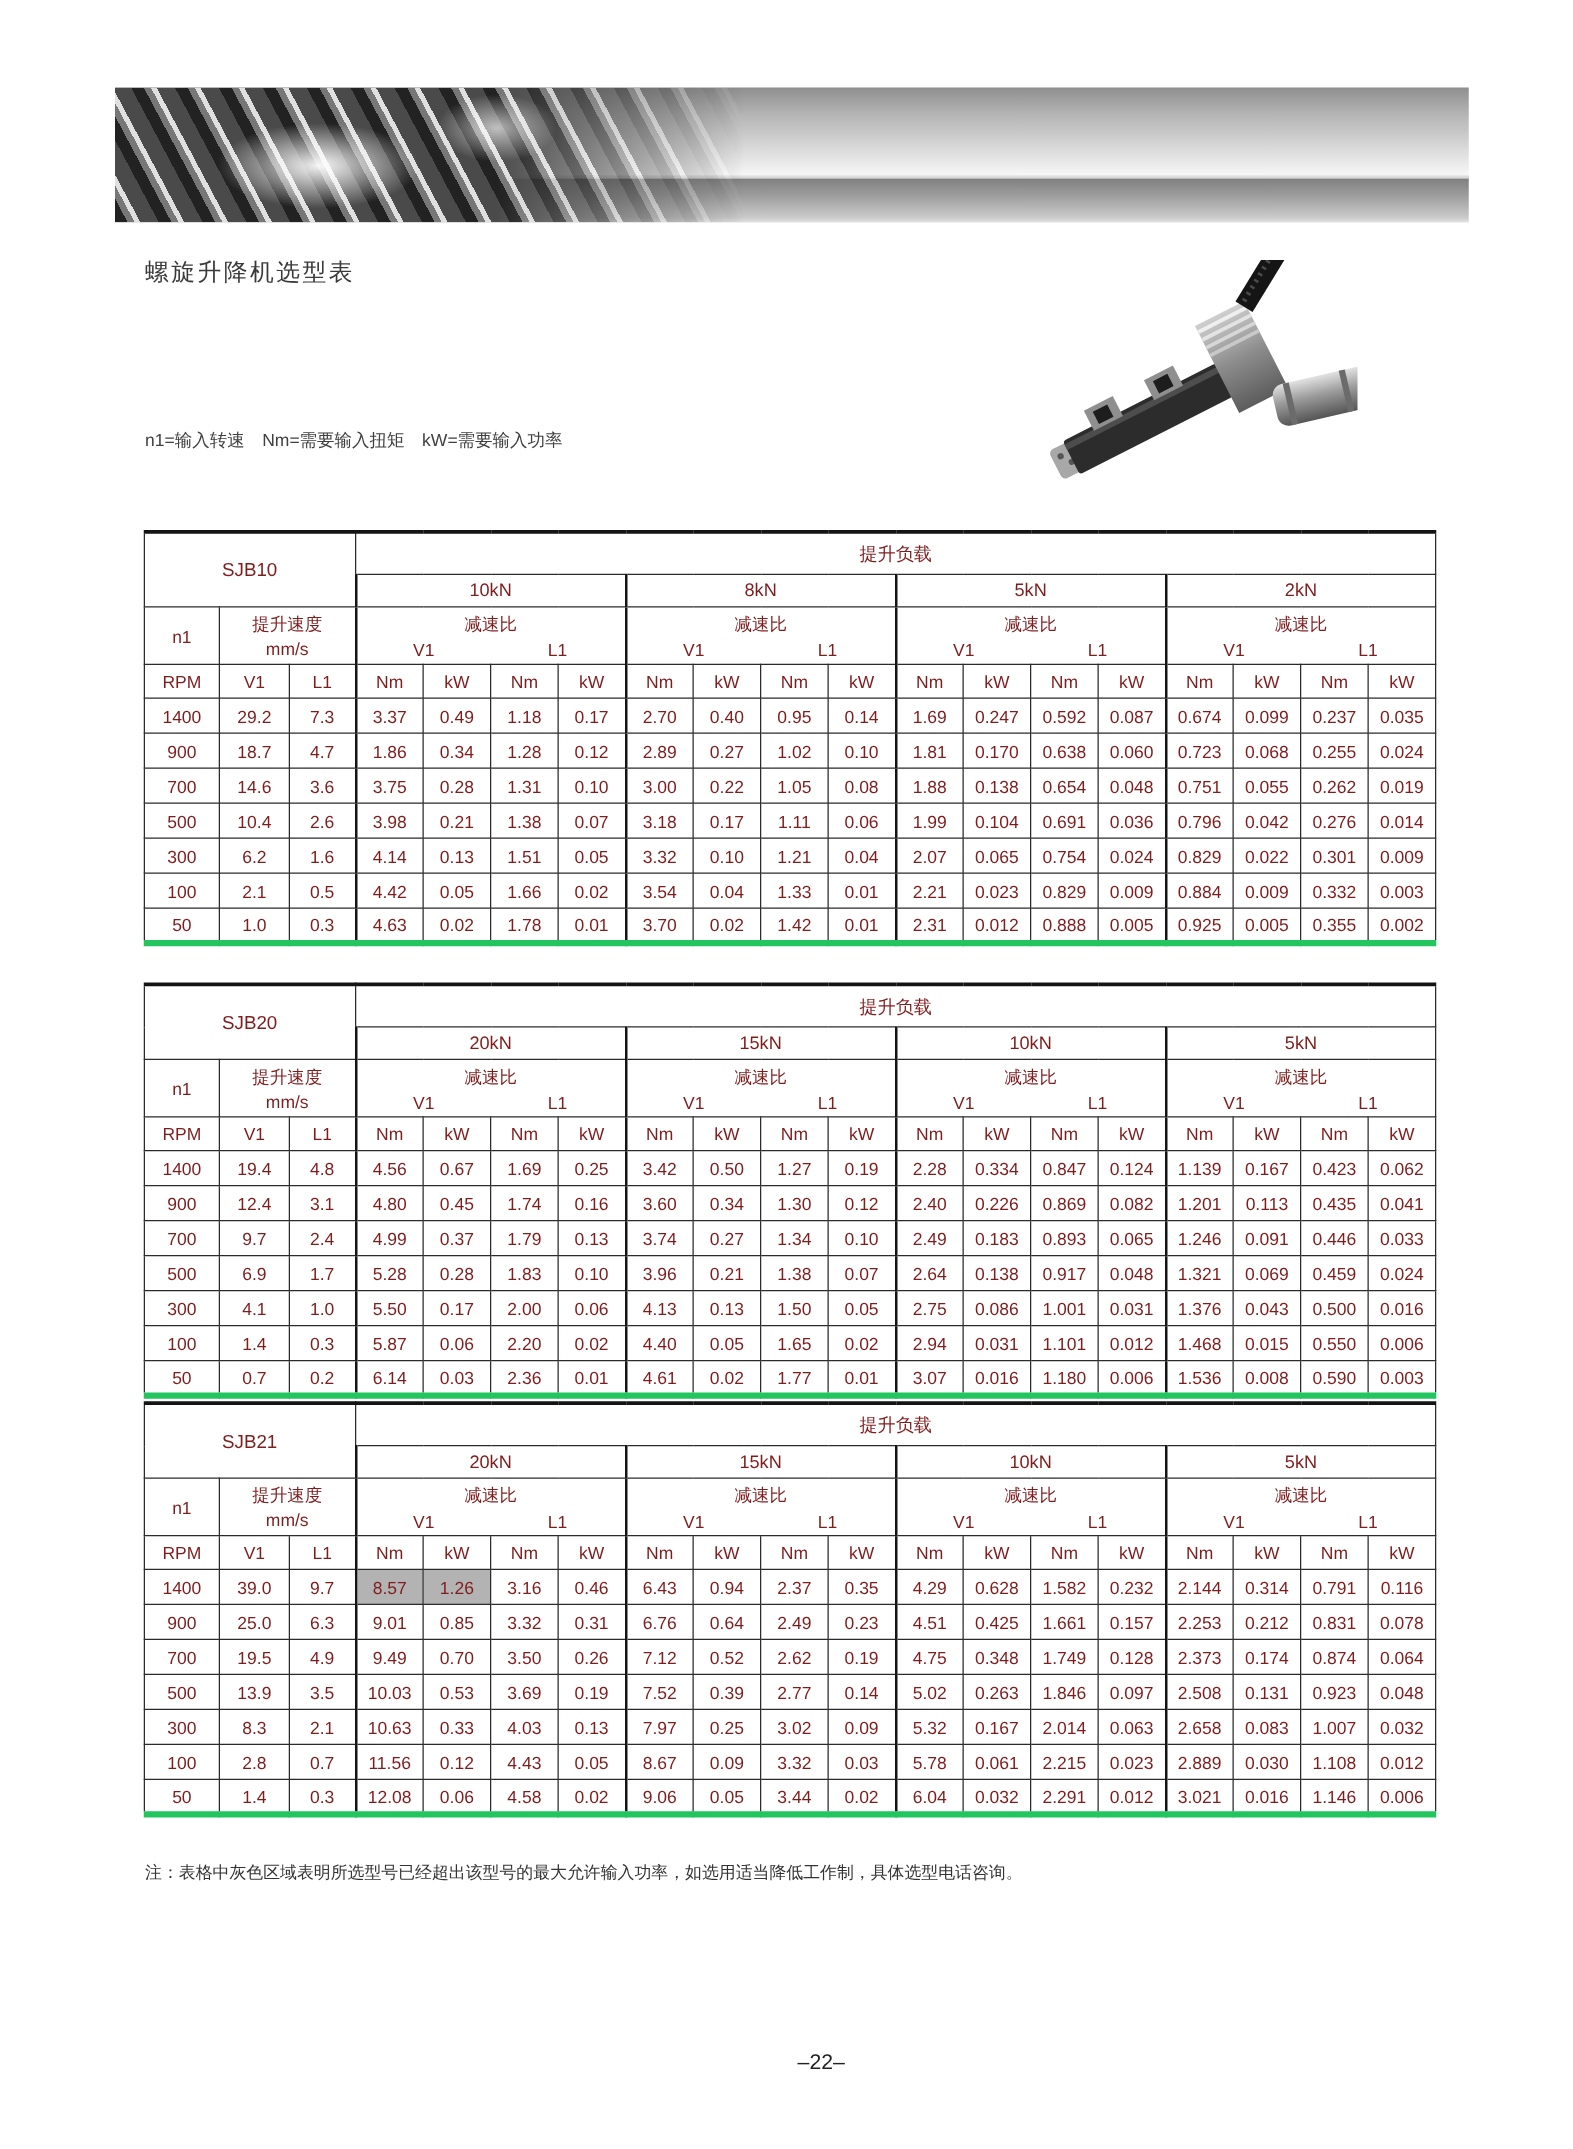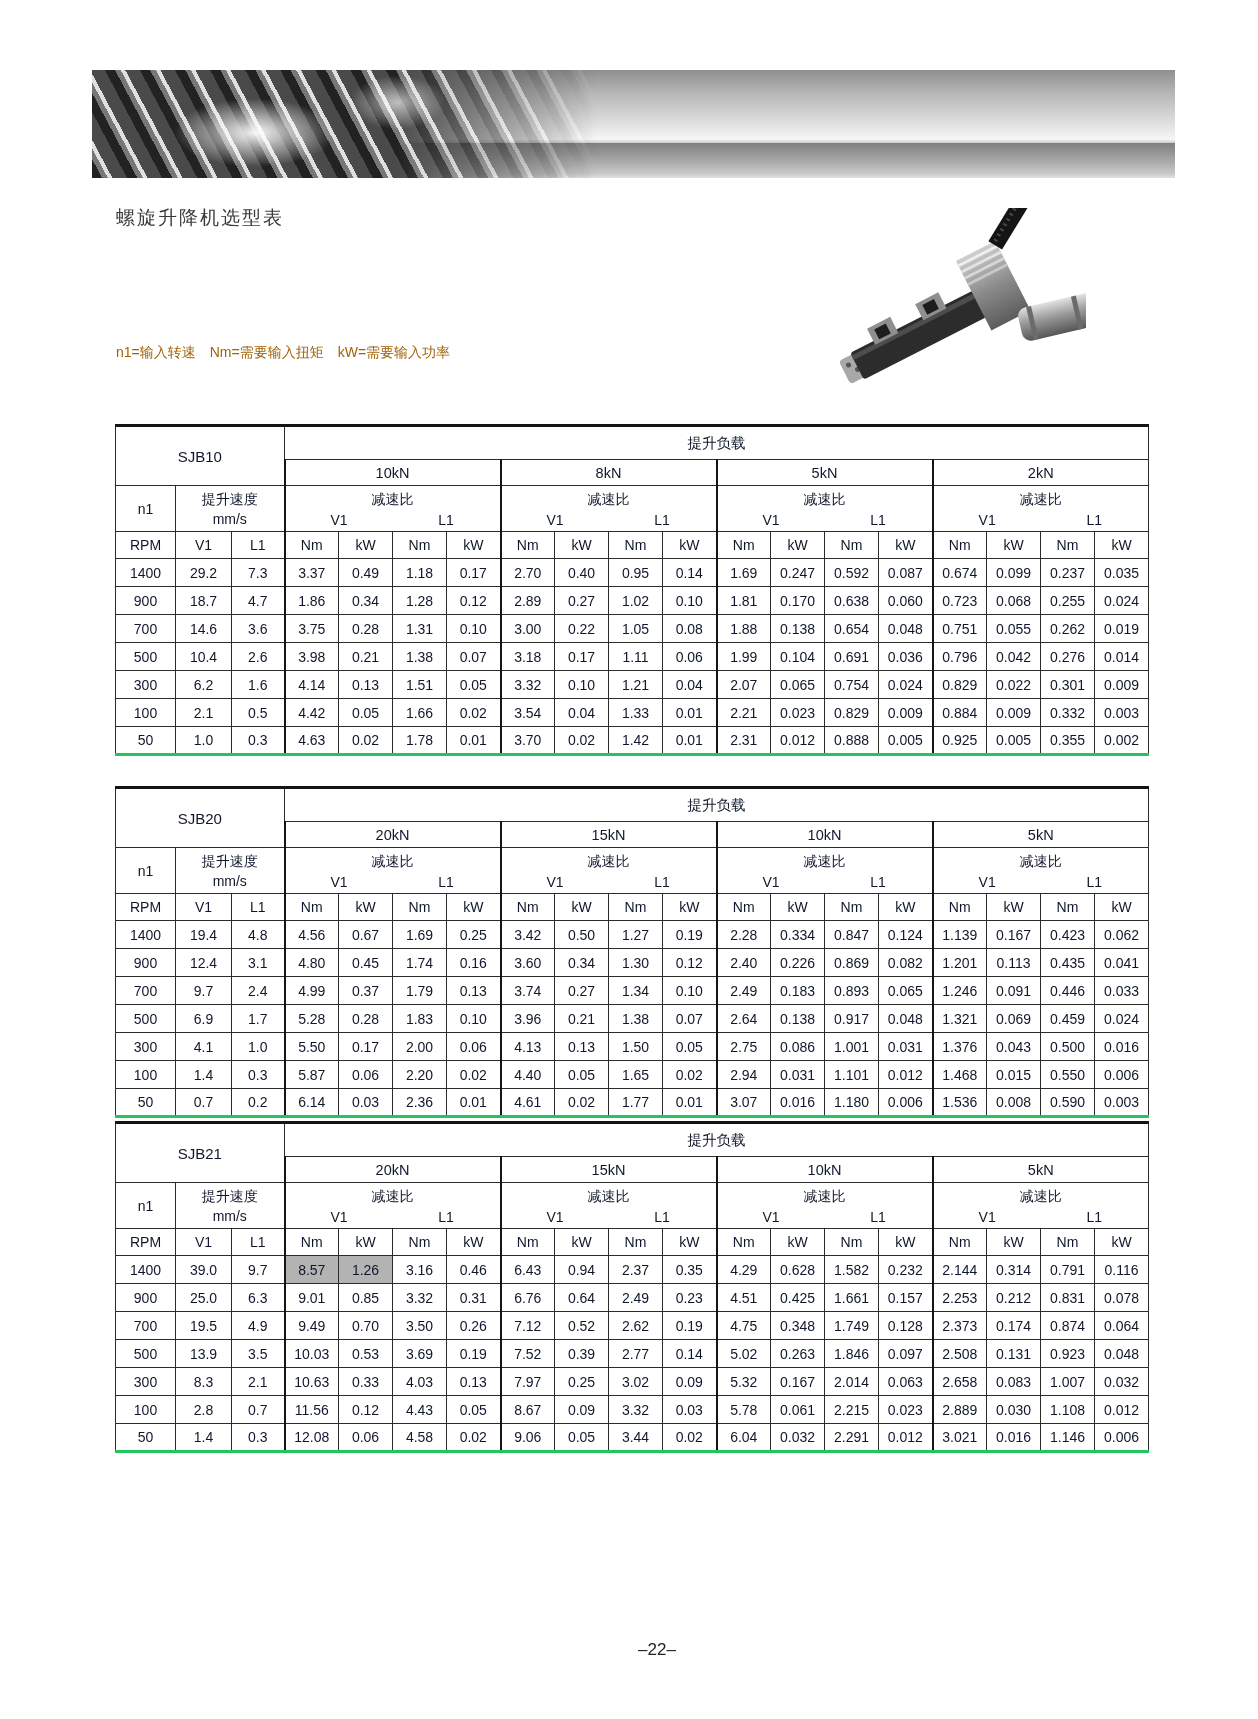--- a/index.html
+++ b/index.html
@@ -16,31 +16,31 @@
       radial-gradient(ellipse 80px 45px at 60% 30%, rgba(255,255,255,.65), rgba(255,255,255,0) 60%),
       repeating-linear-gradient(62deg, #222222 0 9px, #777777 9px 14px, #e0e0e0 14px 18px, #4a4a4a 18px 31px),
       #383838;
     -webkit-mask-image:linear-gradient(to right,#000 60%,transparent 99%);
     mask-image:linear-gradient(to right,#000 60%,transparent 99%);}
   .banner-band-line{position:absolute;left:0;top:71px;width:100%;height:2px;background:rgba(255,255,255,.55);}
 
   
   .title{position:absolute;left:116px;top:205px;font-size:19px;font-weight:400;color:#3a3a3a;
          letter-spacing:2px;margin:0;}
-  .legend{position:absolute;left:116px;top:344px;font-size:14px;color:#a16207;white-space:pre;}
+  .legend{position:absolute;left:116px;top:344px;font-size:14px;color:#404040;white-space:pre;}
   .note{position:absolute;left:116px;top:1489px;font-size:13.5px;color:#333;}
   .pageno{position:absolute;left:0;top:1640px;width:100%;text-align:center;font-size:17px;color:#222;margin-left:28px;}
 
   
   .product{position:absolute;left:806px;top:208px;}
 
   
   table.spec{position:absolute;left:115px;width:1033px;border-collapse:collapse;table-layout:fixed;
-    border-top:3px solid #141414;border-bottom:3px solid #22c55e;
-    font-size:14px;color:#0f172a;}
+    border-top:3px solid #141414;border-bottom:5px solid #22c55e;
+    font-size:14px;color:#7f1d1d;}
   table.spec td{border:1px solid #2b2b2b;text-align:center;vertical-align:middle;padding:0;
     overflow:hidden;white-space:nowrap;}
   table.spec td.gsep{border-left:2px solid #141414;}
   tr.rA{height:34px;} tr.rB{height:26px;} tr.rC{height:46px;} tr.rD{height:27px;}
   table.spec tbody tr{height:28px;}
   td.model{font-size:15px;}
   td.load{font-size:14.5px;}
   td.kn{font-size:14.5px;}
   td.ratio .ratio-label{line-height:22px;}
   td.ratio .vl{display:flex;line-height:20px;}
@@ -784,16 +784,17 @@
           <td>2.291</td>
           <td>0.012</td>
           <td class="gsep">3.021</td>
           <td>0.016</td>
           <td>1.146</td>
           <td>0.006</td>
         </tr>
       </tbody>
   </table>
 
+  <div class="note">注：表格中灰色区域表明所选型号已经超出该型号的最大允许输入功率，如选用适当降低工作制，具体选型电话咨询。</div>
 
   <div class="pageno">–22–</div>
 
 </div>
 
 </body></html>

